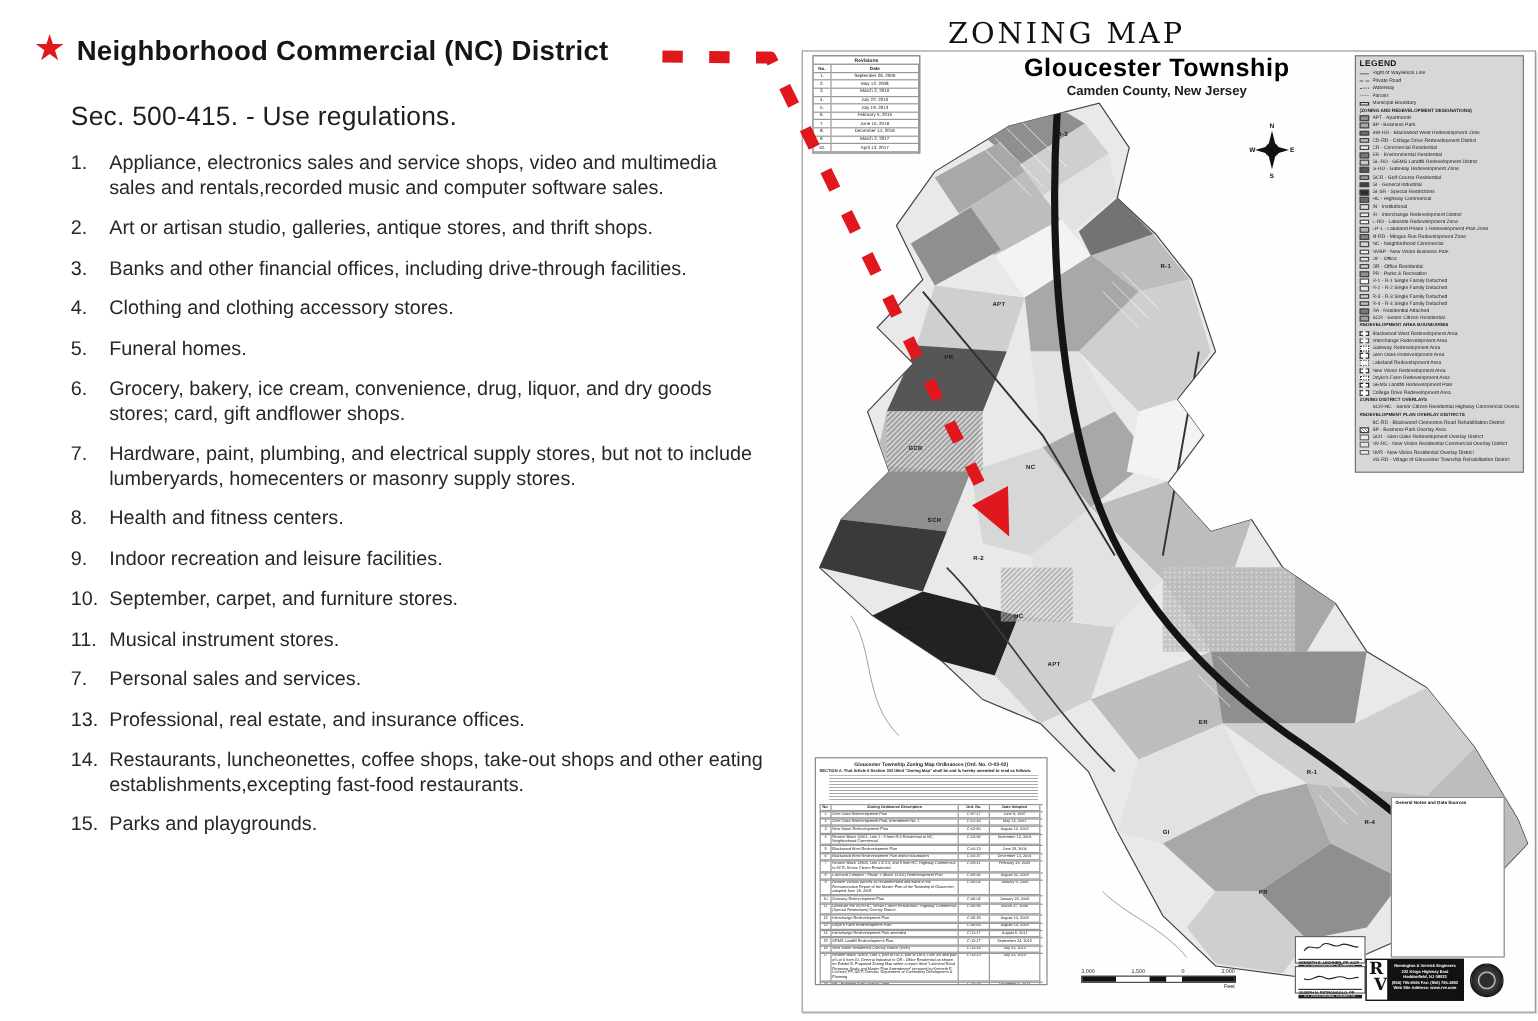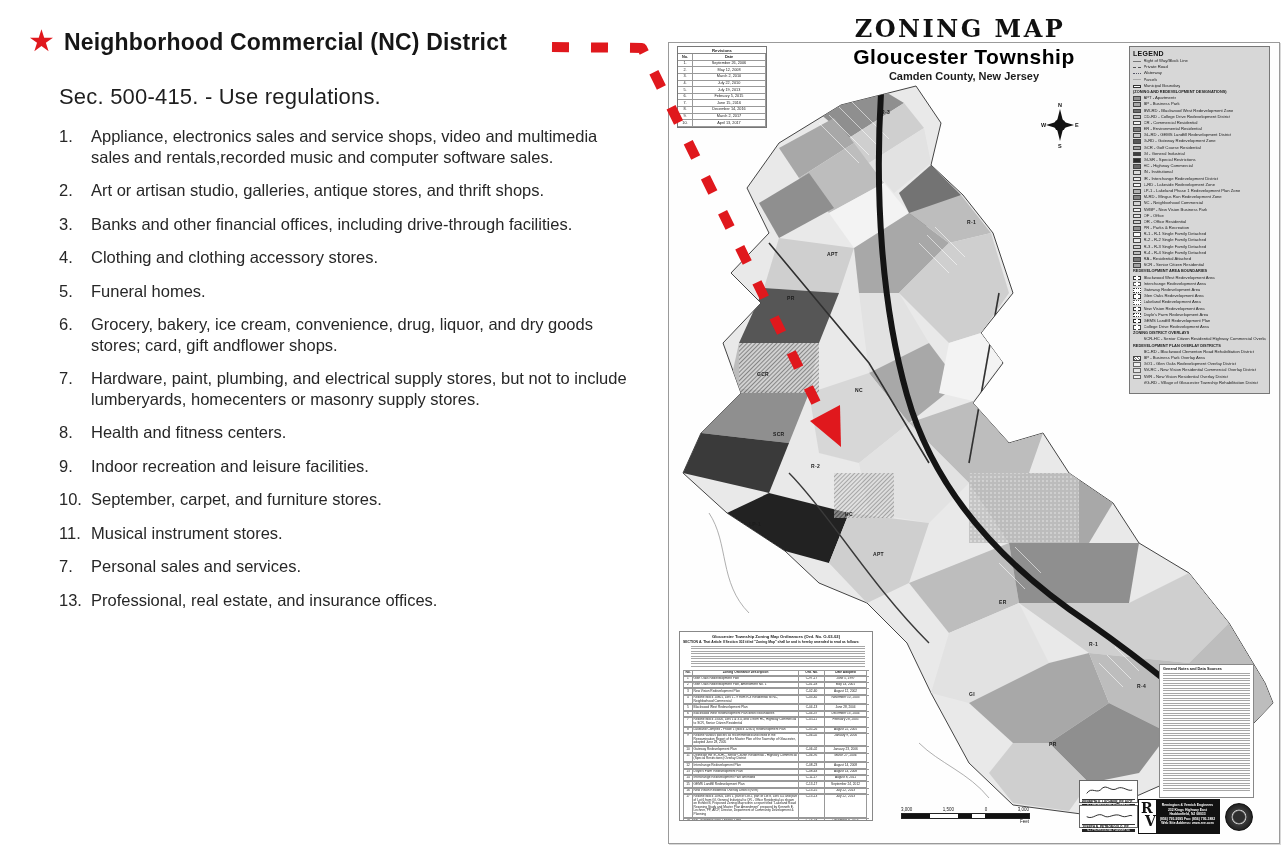--- a/index.html
+++ b/index.html
@@ -12,22 +12,22 @@
   .star{color:#e0181d;font-size:30px;line-height:26px;flex:none;}
   .h1{font-size:23px;font-weight:bold;color:#161616;line-height:28px;letter-spacing:.2px;}
   .h2{margin:28px 0 0 31px;font-size:22px;font-weight:400;color:#1e1e1e;letter-spacing:.2px;}
   .intro{margin:13px 0 0 31px;width:592px;font-size:16.5px;line-height:20px;color:#272727;}
   .uses{margin:16px 0 0 31px;}
   .use-item{display:grid;grid-template-columns:30px 1fr;column-gap:2px;width:578px;
             margin-bottom:13px;font-size:16.5px;line-height:20.5px;color:#272727;}
   .use-num{text-align:left;}
 
   
-  #map-title{position:absolute;left:790px;top:14px;width:340px;text-align:center;
-             font-family:"DejaVu Serif","Liberation Serif",serif;font-weight:bold;
+  #map-title{position:absolute;left:790px;top:14px;width:340px;text-align:left;
+             font-family:"DejaVu Serif","Liberation Serif",serif;font-weight:normal;
              font-size:24px;letter-spacing:2.5px;color:#111;}
   #sheet{position:absolute;left:668px;top:42px;width:610px;height:800px;background:#fefefe;
          border:1px solid #9a9a9a;box-shadow:1px 1px 0 #d8d8d8;}
   #twp-title{position:absolute;left:110px;top:2px;width:370px;text-align:center;}
   #twp-title .t1{font-size:21px;font-weight:bold;color:#000000;letter-spacing:.5px;}
   #twp-title .t2{font-size:11px;font-weight:bold;color:#1b1b1b;margin-top:1px;}
 
   
   #revisions{position:absolute;left:8px;top:3px;width:88px;background:#fff;border:.6px solid #777;
              font-size:3.8px;color:#222;}
@@ -167,21 +167,29 @@
         <div class="use-item">
           <span class="use-num">7.</span>
           <span class="use-text">Personal sales and services.</span>
         </div>
 
         <div class="use-item">
           <span class="use-num">13.</span>
           <span class="use-text">Professional, real estate, and insurance offices.</span>
         </div>
 
-
+        <div class="use-item">
+          <span class="use-num">14.</span>
+          <span class="use-text">Restaurants, luncheonettes, coffee shops, take-out shops and other eating establishments,excepting fast-food restaurants.</span>
+        </div>
+
+        <div class="use-item">
+          <span class="use-num">15.</span>
+          <span class="use-text">Parks and playgrounds.</span>
+        </div>
 
       </div>
   </div>
 
   <div id="map-title">ZONING MAP</div>
 
   <div id="sheet">
 
     <svg id="map-art" width="610" height="800" viewBox="0 0 610 800">
       <defs>

